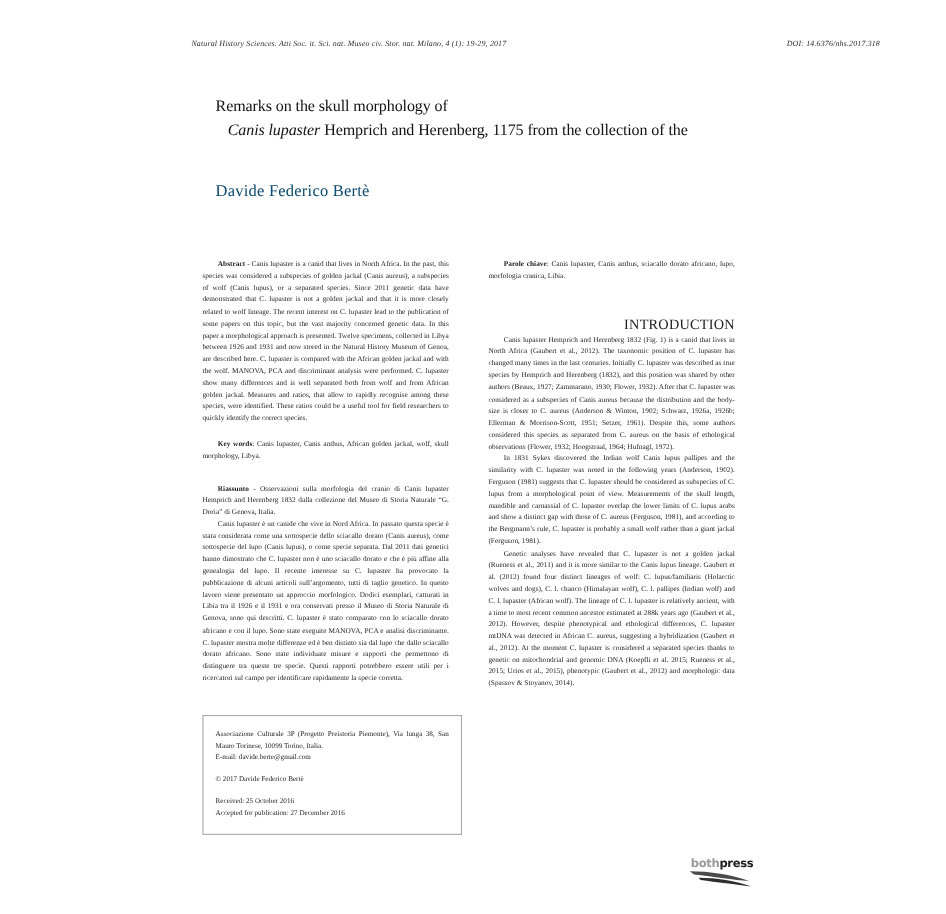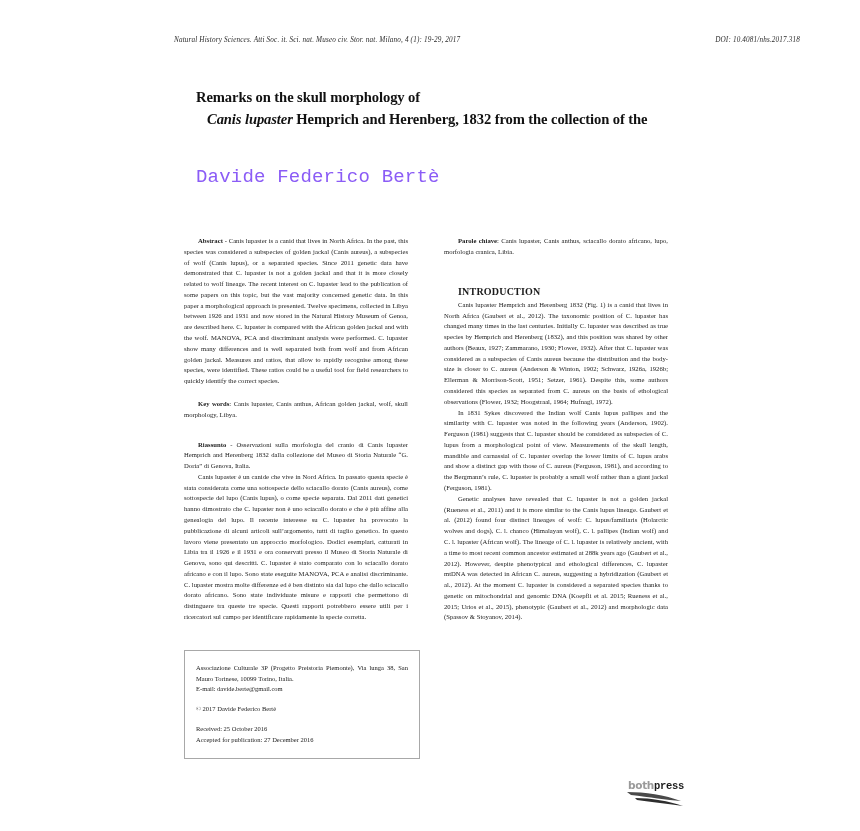--- a/index.html
+++ b/index.html
@@ -41,36 +41,35 @@
   .runhead .journal { white-space: nowrap; }
   .runhead .doi { white-space: nowrap; }
 
   
   .title {
     position: absolute;
     left: 196px;
     top: 86px;
     width: 500px;
     font-size: 14.6px;
-    font-weight: bold;
+    font-weight: normal;
     line-height: 1.52;
     letter-spacing: -0.1px;
     color: #111111;
   }
   .title .sp { font-style: italic; margin-left: 11px; }
 
   .author {
     position: absolute;
     left: 196px;
     top: 166px;
     width: 500px;
-    font-size: 19px;
+    font-size: 15px;
     letter-spacing: 0.2px;
-    color: #8b5cf6;
-    font-family: Liberation Mono, monospace;
+    color: #0c4a6e;
   }
 
   
   .col {
     position: absolute;
     top: 236px;
     width: 224px;
     font-size: 6.65px;
     line-height: 1.62;
     text-align: justify;
@@ -82,25 +81,25 @@
 
   .col p { margin: 0; text-indent: 14px; }
   .col p + p { margin-top: 0px; }
   .gap-s { height: 7px; }
   .gap-m { height: 12px; }
   .gap-l { height: 19px; }
 
   .lead { font-weight: bold; }
 
   .sechead {
-    font-size: 10px;
-    font-weight: bold;
+    font-size: 13px;
+    font-weight: normal;
     letter-spacing: 0.2px;
     text-indent: 0;
-    text-align: left;
+    text-align: right;
     margin: 0;
   }
 
   
   .affbox {
     position: absolute;
     left: 184px;
     top: 650px;
     width: 212px;
     padding: 12px 11px 13px 11px;
@@ -127,36 +126,36 @@
     width: 72px;
     height: 11px;
     font-family: "DejaVu Sans", sans-serif;
     font-size: 10.5px;
     font-weight: bold;
     letter-spacing: -0.3px;
     line-height: 11px;
     white-space: nowrap;
   }
   .logo .wm-page  { color: #9a9a9a; }
-  .logo .wm-press { color: #1c1c1c; font-family: Liberation Mono, monospace; }
+  .logo .wm-press { color: #1c1c1c; }
   .logo svg { position: absolute; left: -3px; top: 9px; }
 </style>
 </head>
 <body>
 
 <div class="page">
 
   <div class="runhead">
     <span class="journal">Natural History Sciences. Atti Soc. it. Sci. nat. Museo civ. Stor. nat. Milano, 4 (1): 19-29, 2017</span>
-    <span class="doi">DOI: 10.4081/nhs.2017.318</span>
+    <span class="doi">DOI: 14.6376/nhs.2017.318</span>
   </div>
 
   <div class="title">
     <span>Remarks on the skull morphology of</span><br>
-    <span class="sp">Canis lupaster</span><span> Hemprich and Herenberg, 1832 from the collection of the</span><br>
+    <span class="sp">Canis lupaster</span><span> Hemprich and Herenberg, 1175 from the collection of the</span><br>
   </div>
 
   <div class="author">Davide Federico Bertè</div>
 
   <div class="col col-left">
 
     <p>
       <span class="lead">Abstract</span><span> - </span><span>Canis lupaster is a canid that lives in North Africa. In the past, this species was considered a subspecies of golden jackal (Canis aureus), a subspecies of wolf (Canis lupus), or a separated species. Since 2011 genetic data have demonstrated that C. lupaster is not a golden jackal and that it is more closely related to wolf lineage. The recent interest on C. lupaster lead to the publication of some papers on this topic, but the vast majority concerned genetic data. In this paper a morphological approach is presented. Twelve specimens, collected in Libya between 1926 and 1931 and now stored in the Natural History Museum of Genoa, are described here. C. lupaster is compared with the African golden jackal and with the wolf. MANOVA, PCA and discriminant analysis were performed. C. lupaster show many differences and is well separated both from wolf and from African golden jackal. Measures and ratios, that allow to rapidly recognise among these species, were identified. These ratios could be a useful tool for field researchers to quickly identify the correct species.</span>
     </p>
 

